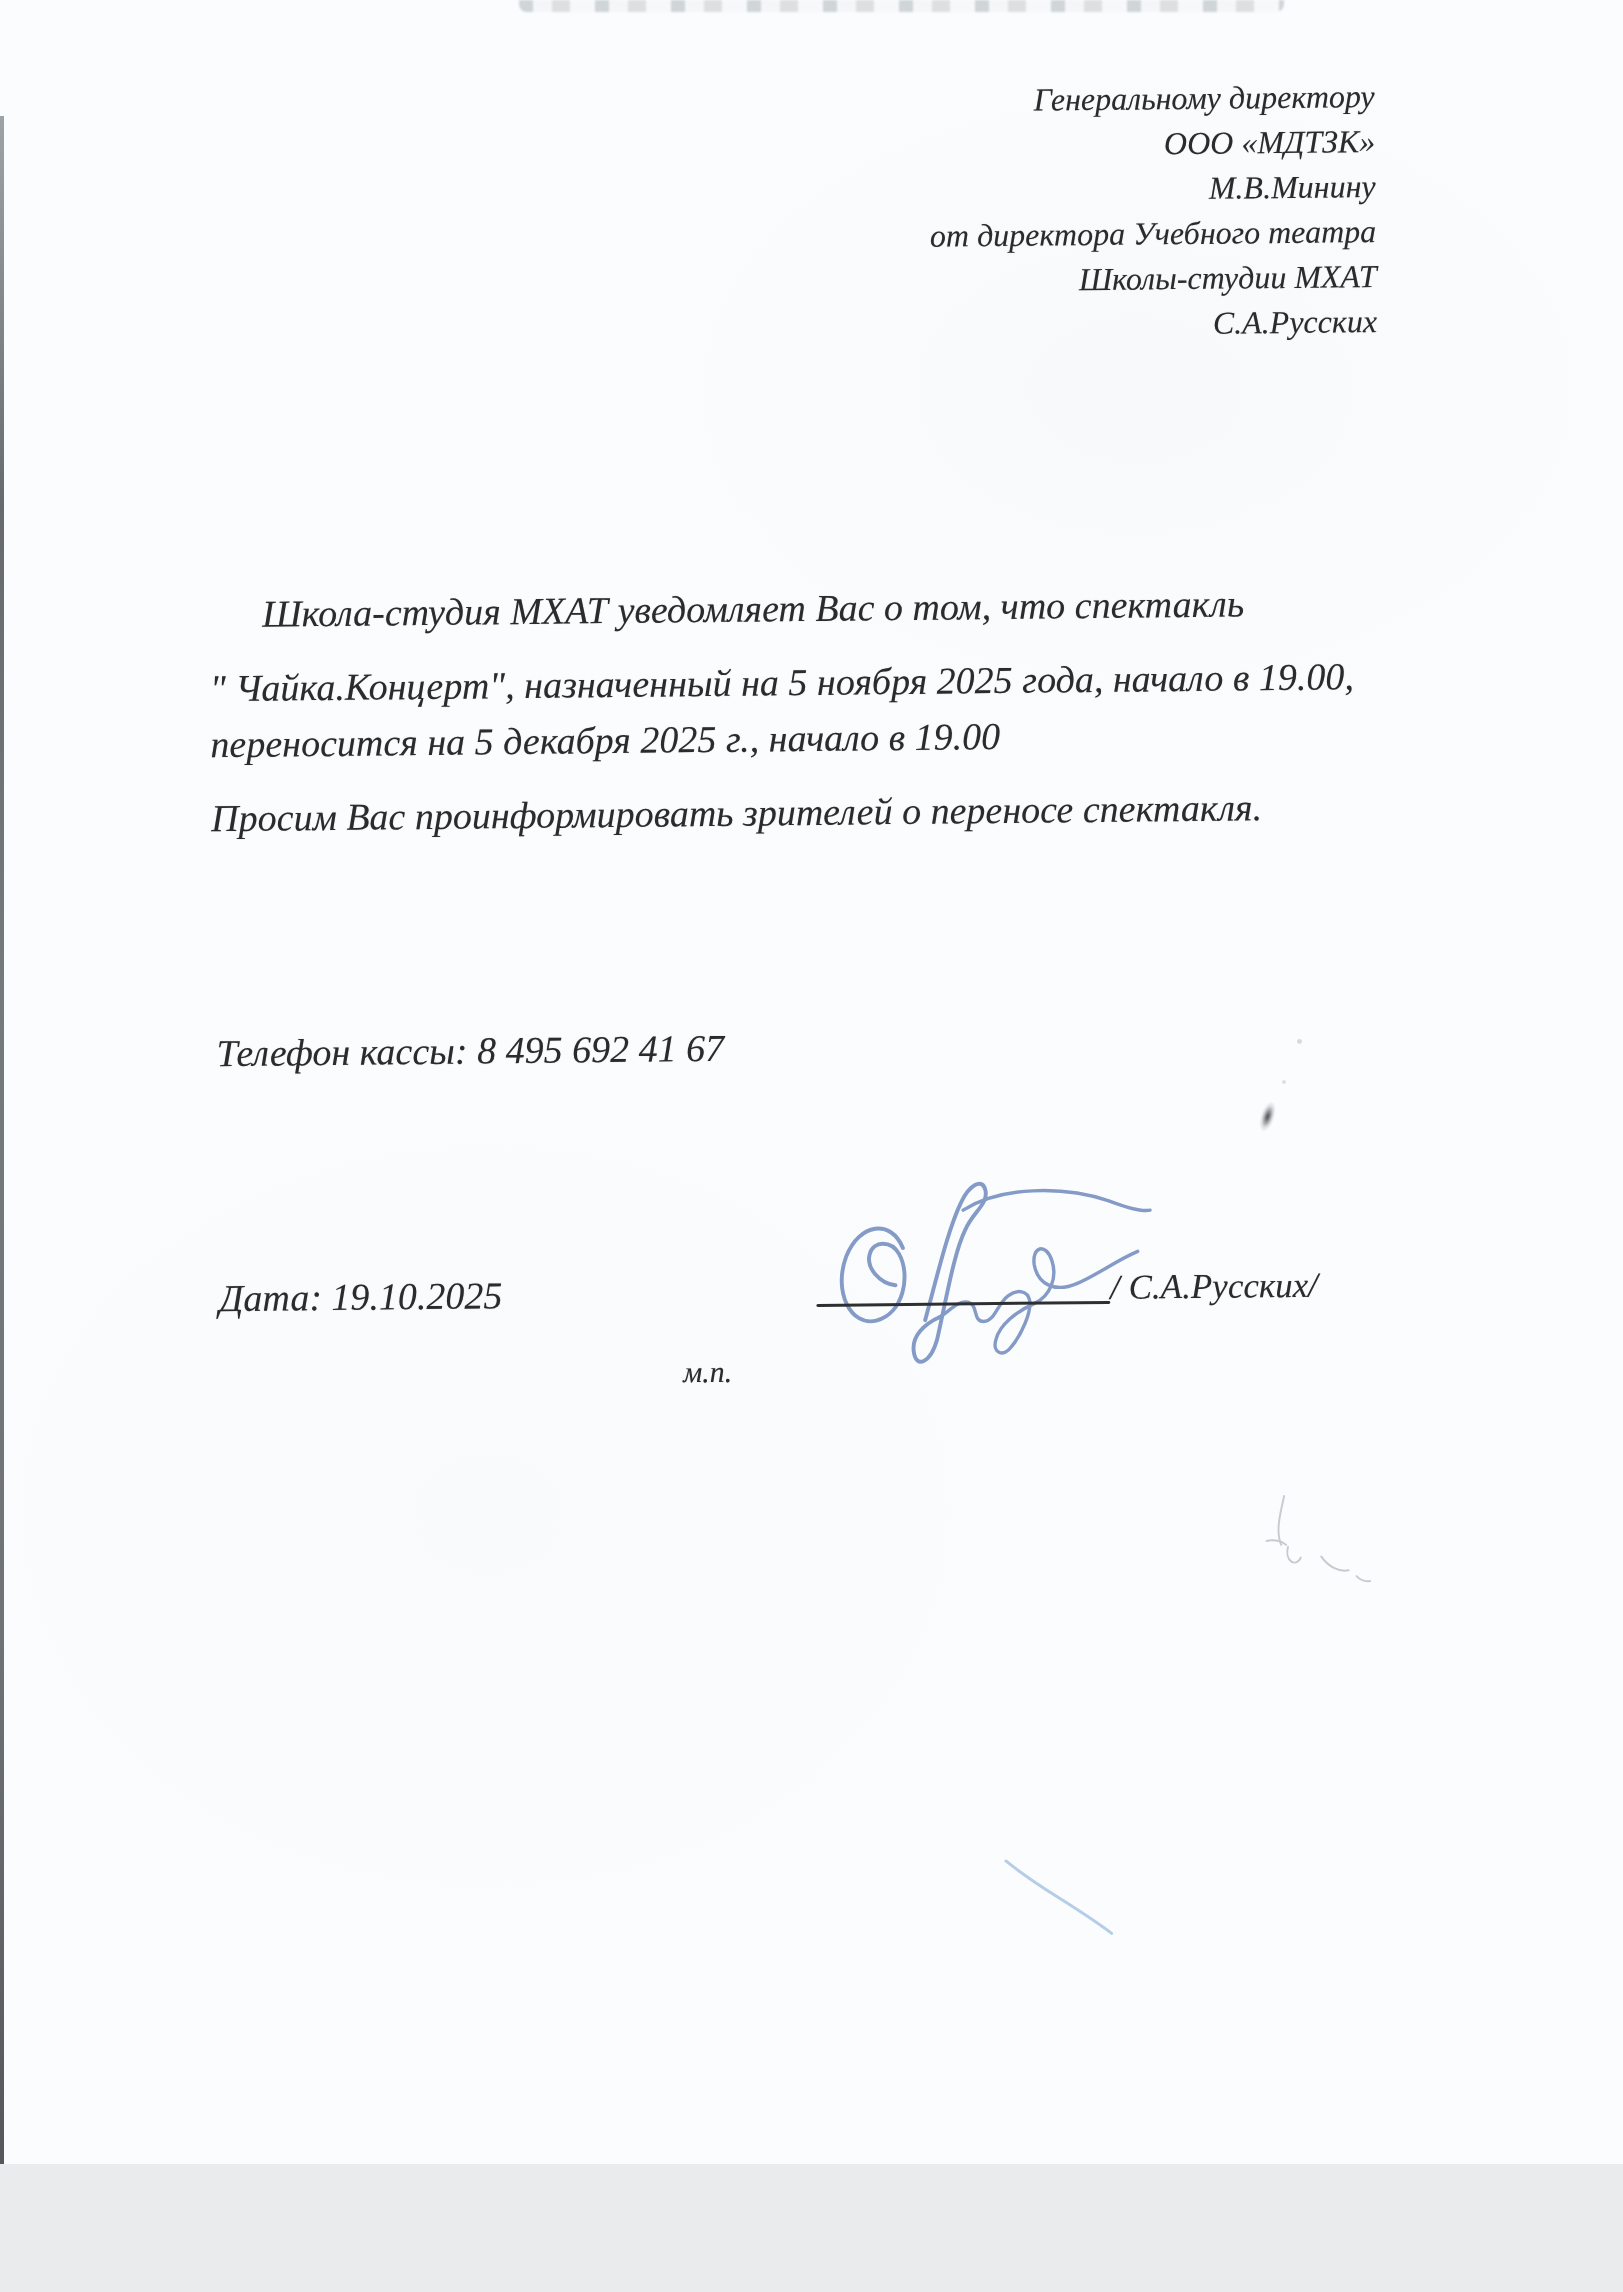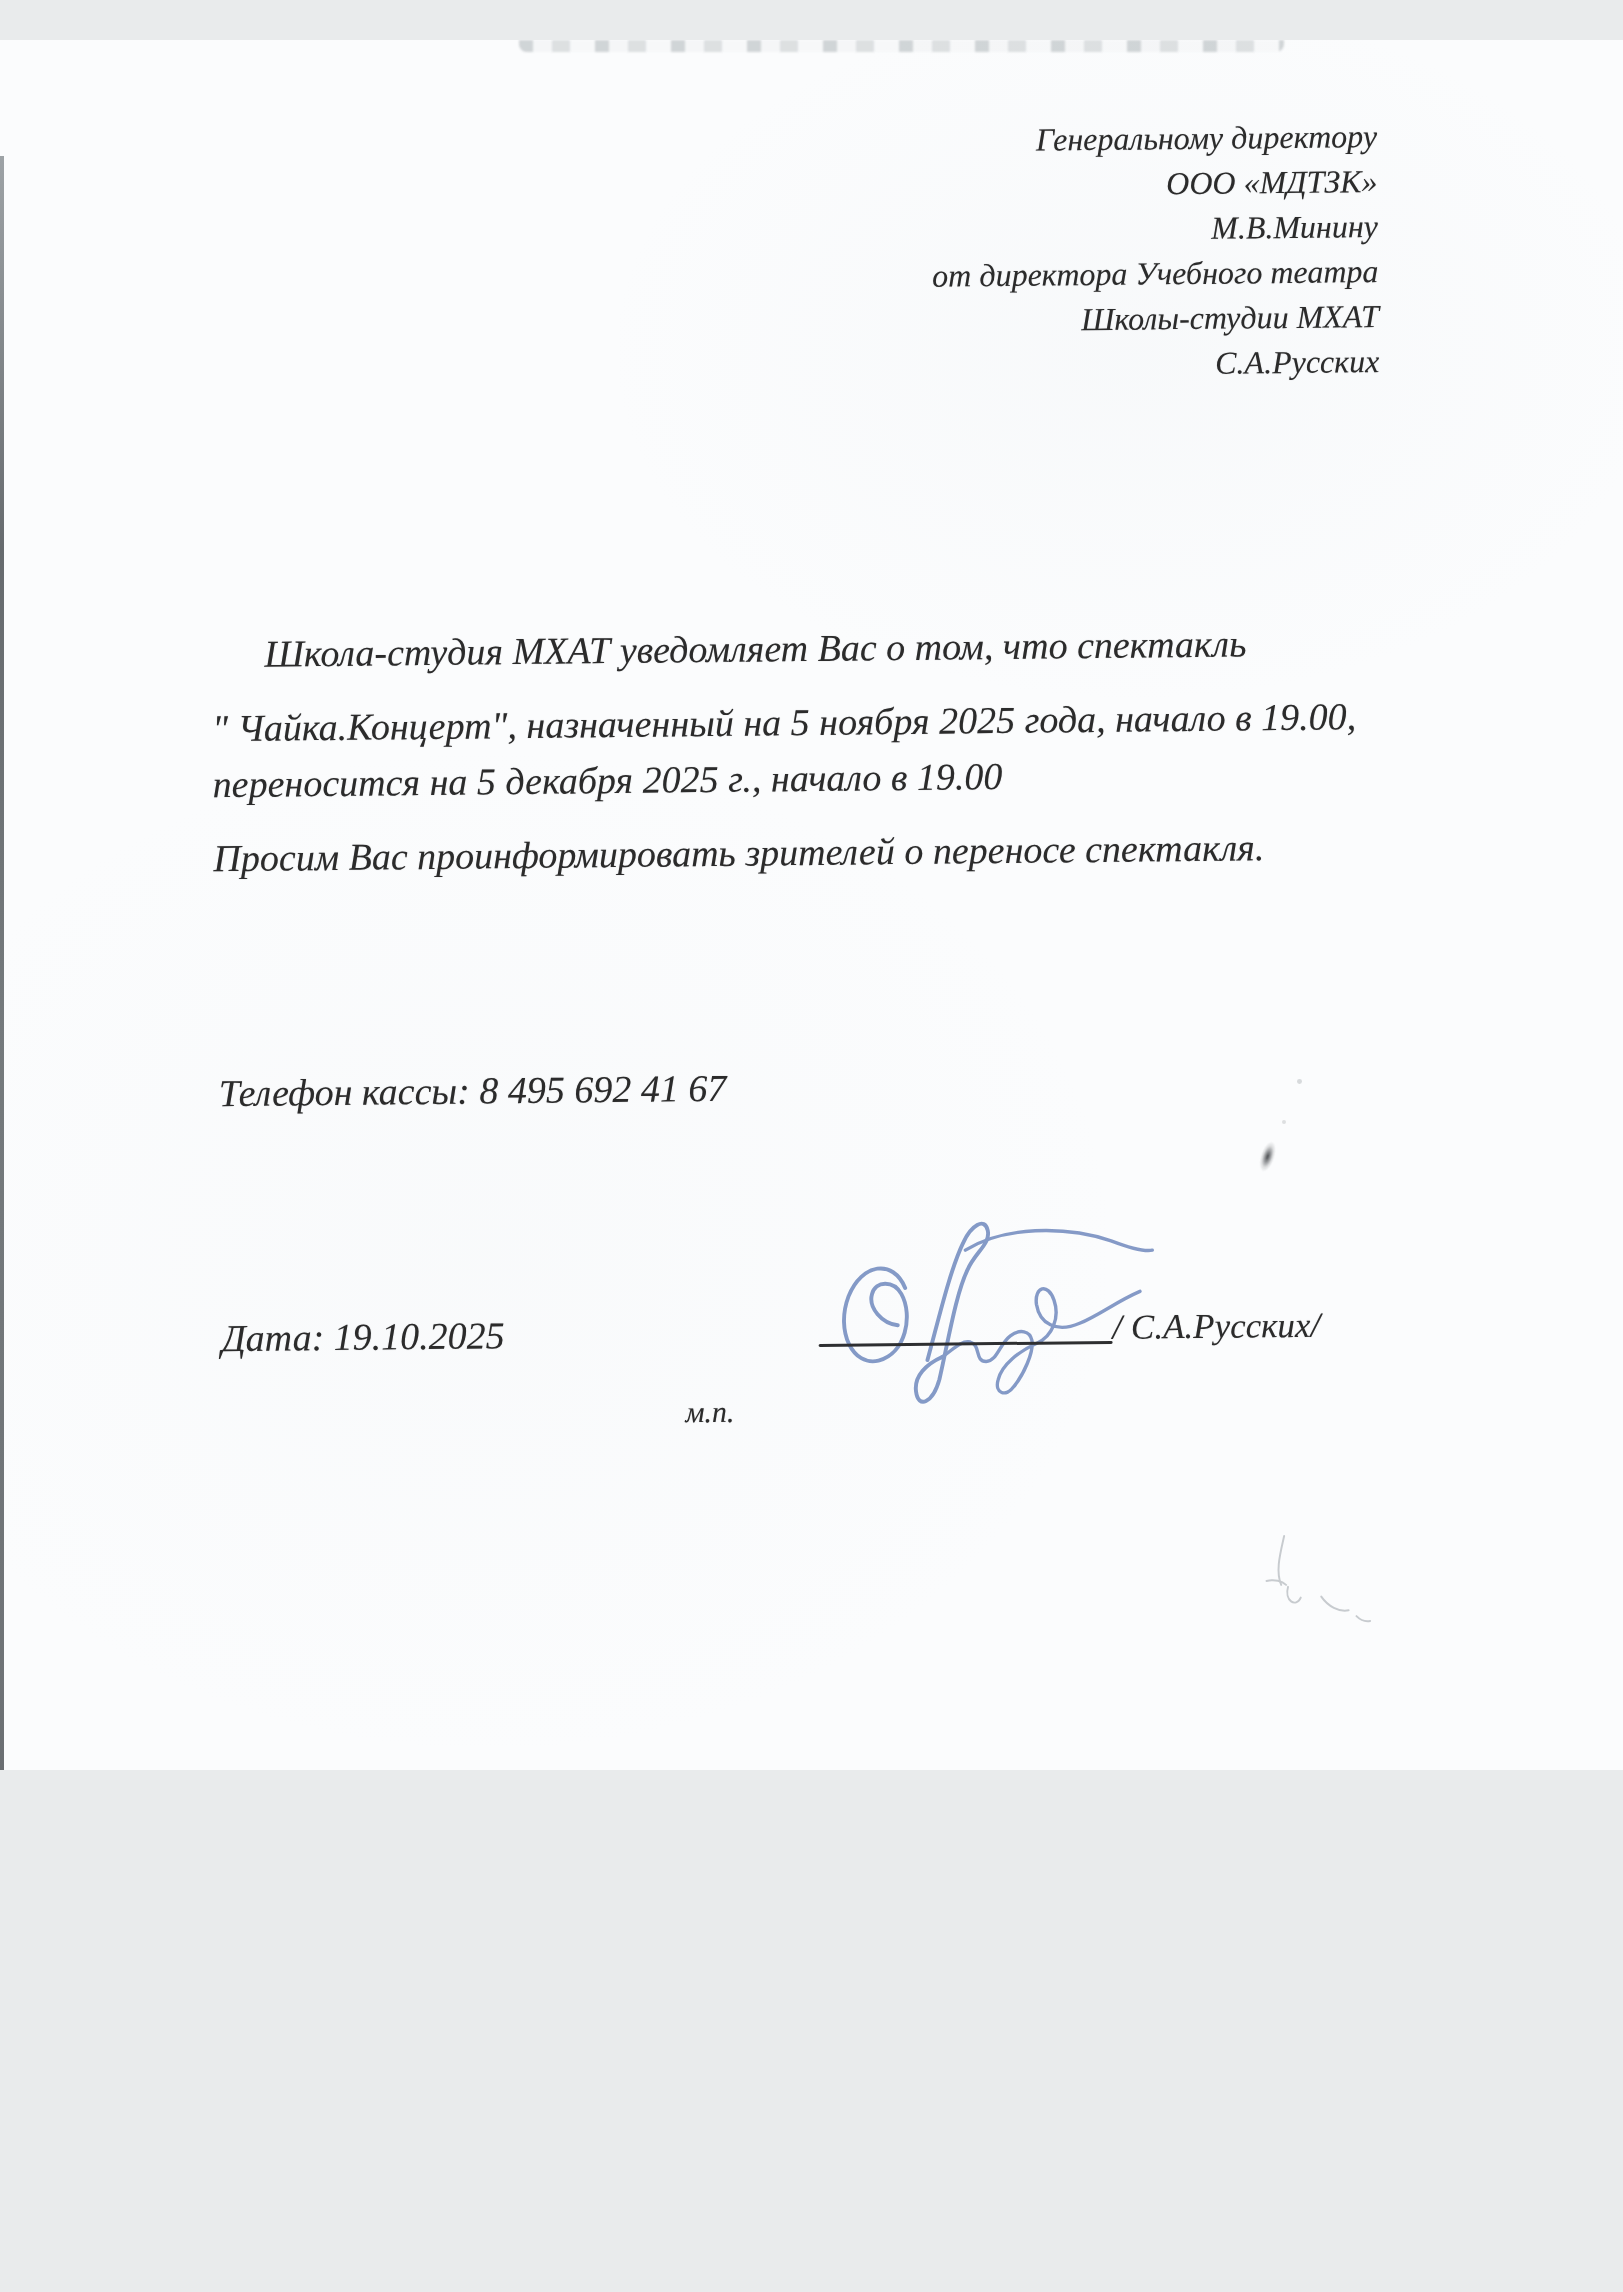--- a/index.html
+++ b/index.html
@@ -1,28 +1,27 @@
 <!DOCTYPE html>
 <html><head>
 <meta charset="utf-8">
 <title>Scanned letter</title>
 <style>
   html,body{margin:0;padding:0;background:#e9ebec;}
   .page{
     position:relative;
-    width:1623px;height:1730px;
+    width:1623px;height:2164px;
     background:
       radial-gradient(ellipse 882px 588px at 70% 18%, rgba(215,222,227,.10), rgba(215,222,227,0) 60%),
       radial-gradient(ellipse 980px 784px at 30% 70%, rgba(220,226,230,.08), rgba(220,226,230,0) 65%),
       #fbfcfd;
     overflow:hidden;
     font-family:"Liberation Serif","DejaVu Serif",serif;
     font-style:italic;
     color:#2b2b2b;
-    margin-top:40px;
   }
   .content{
     position:absolute;inset:0;
     transform:rotate(-0.6deg);
     transform-origin:50% 50%;
   }
   .txt{position:absolute;white-space:nowrap;text-shadow:0 0 1px rgba(50,50,55,.35);}
   .recipient{
     position:absolute;top:80px;right:238px;
     text-align:right;font-size:32px;line-height:45px;

